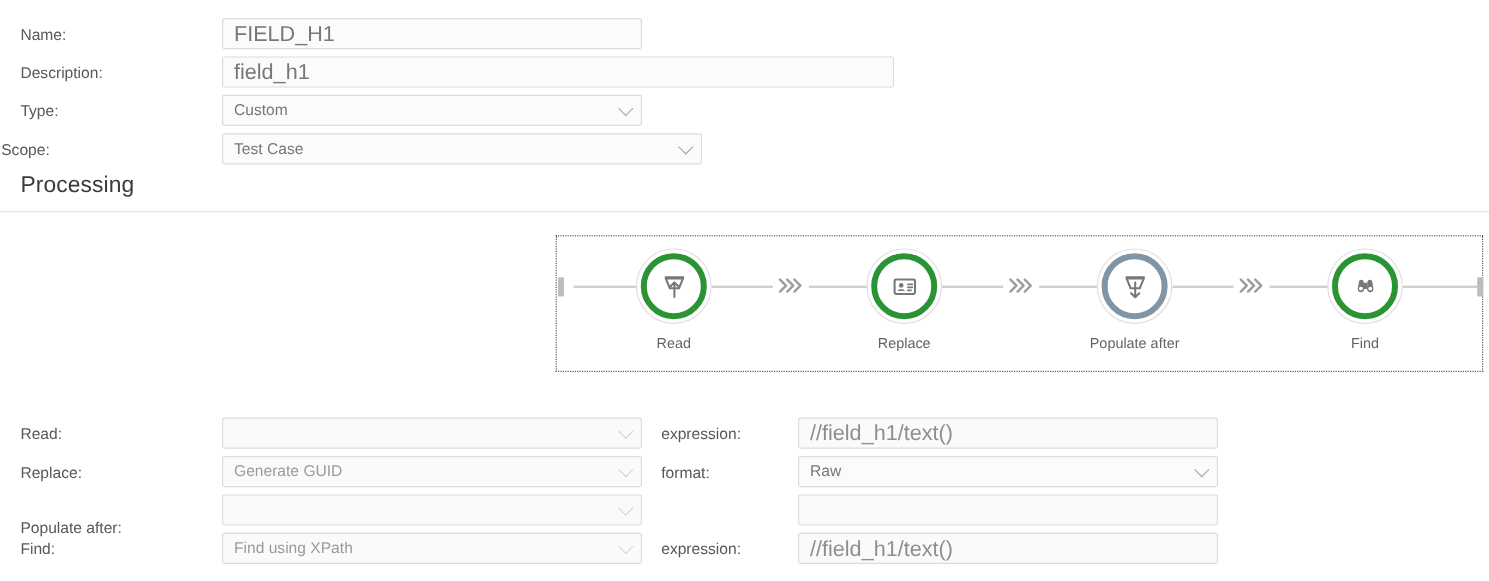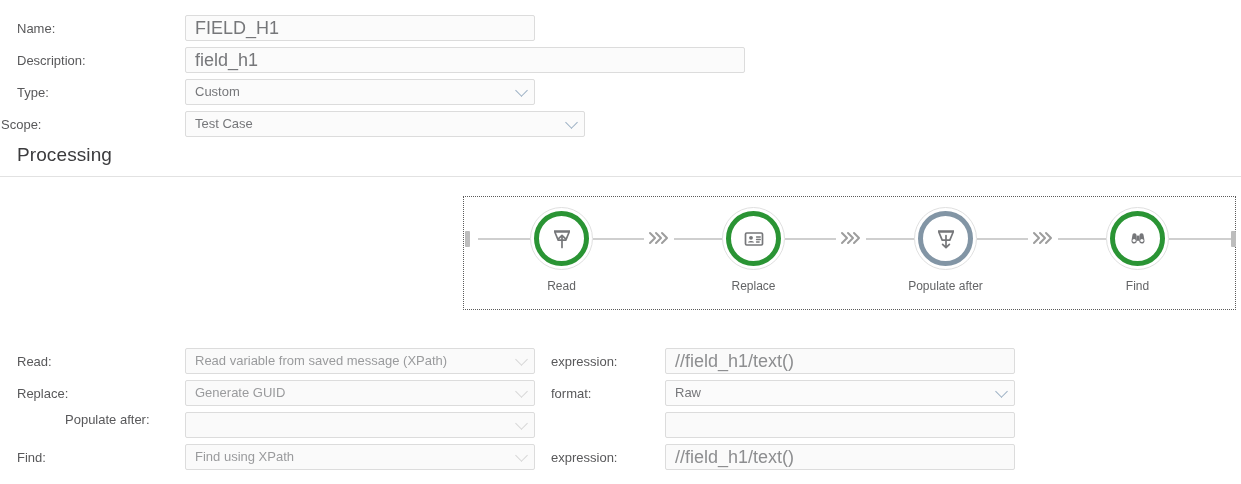--- a/index.html
+++ b/index.html
@@ -269,38 +269,37 @@
         <circle cx="9.1" cy="14.5" r="1.6" fill="#ffffff"></circle>
         <circle cx="16.9" cy="14.5" r="1.6" fill="#ffffff"></circle>
       </svg>
     </div>
   </div>
   <div class="node-label" style="left:632px; width:83px;">Find</div>
 </div>
 
 <div class="field-label" style="left:17px; top:354px;">Read:</div>
 <div class="sel disabled" style="left:185px; top:348px; width:350px;">
-  <span>Read variable from saved message (XPath)</span>
   <span class="chev"></span>
 </div>
 <div class="field-label" style="left:551px; top:354px;">expression:</div>
 <div class="txt-input disabled" style="left:665px; top:348px; width:350px;">//field_h1/text()</div>
 
 <div class="field-label" style="left:17px; top:386px;">Replace:</div>
 <div class="sel disabled" style="left:185px; top:380px; width:350px;">
   <span>Generate GUID</span>
   <span class="chev"></span>
 </div>
 <div class="field-label" style="left:551px; top:386px;">format:</div>
 <div class="sel" style="left:665px; top:380px; width:350px;">
   <span>Raw</span>
   <span class="chev"></span>
 </div>
 
-<div class="field-label" style="left:17px; top:412px;margin-left:48px;">Populate after:</div>
+<div class="field-label" style="left:17px; top:432px;">Populate after:</div>
 <div class="sel disabled" style="left:185px; top:412px; width:350px;">
   <span></span>
   <span class="chev"></span>
 </div>
 <div class="txt-input disabled" style="left:665px; top:412px; width:350px;"></div>
 
 <div class="field-label" style="left:17px; top:450px;">Find:</div>
 <div class="sel disabled" style="left:185px; top:444px; width:350px;">
   <span>Find using XPath</span>
   <span class="chev"></span>

